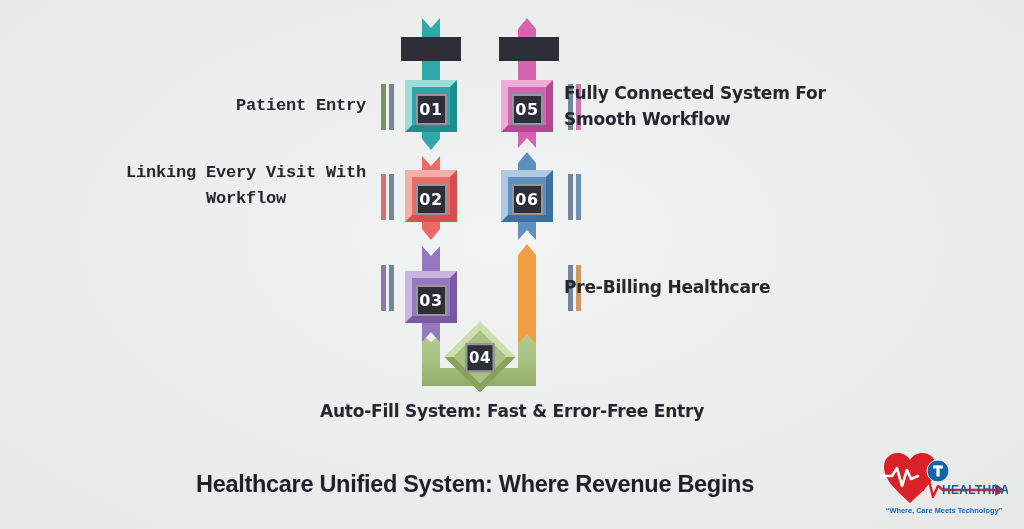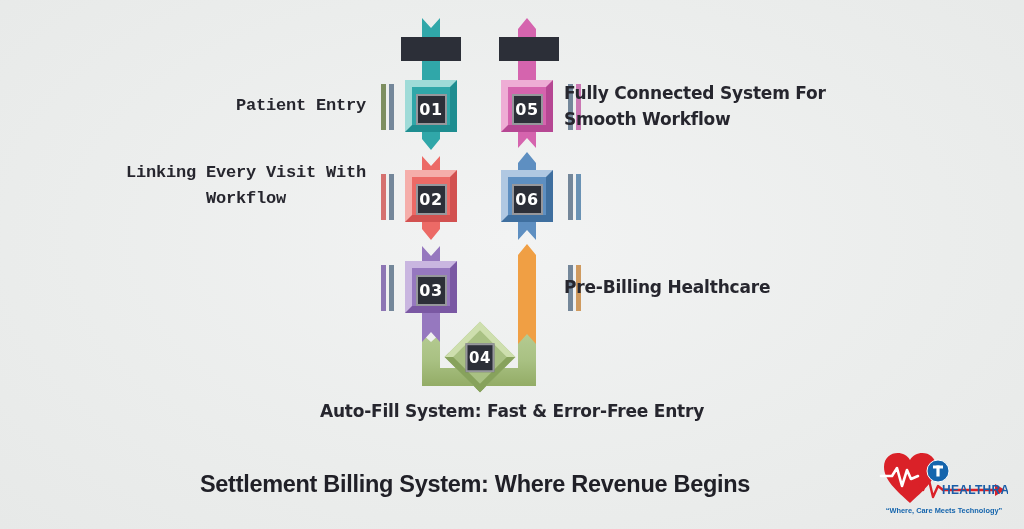--- a/index.html
+++ b/index.html
@@ -15,21 +15,21 @@
   .rib.down-tail{clip-path:polygon(0 0,50% 10px,100% 0,100% 100%,50% calc(100% - 10px),0 100%);}
   .rib.up{clip-path:polygon(50% 0,100% 11px,100% 100%,50% calc(100% - 10px),0 100%,0 11px);}
   .rib.teal{background:var(--teal_main);} .rib.red{background:var(--red_main);}
   .rib.purple{background:var(--purple_main);} .rib.pink{background:var(--pink_main);}
   .rib.blue{background:var(--blue_main);} .rib.orange{background:var(--orange_main);}
   
   .sq{position:absolute;width:52px;height:52px;border-style:solid;border-width:7px;
       display:flex;align-items:flex-end;justify-content:center;z-index:4;}
   .sq.teal{background:var(--teal_main);border-color:var(--teal_light) var(--teal_dark) var(--teal_dark) var(--teal_light);}
   .sq.red{background:var(--red_main);border-color:var(--red_light) var(--red_dark) var(--red_dark) var(--red_light);}
-  .sq.purple{background:var(--purple_main);border-color:var(--purple_light) var(--purple_dark) var(--purple_dark) var(--purple_light);}
+  .sq.purple{background:var(--purple_main);border-color:var(--purple_light) var(--purple_dark) var(--purple_dark) var(--purple_light);margin-top:10px;}
   .sq.pink{background:var(--pink_main);border-color:var(--pink_light) var(--pink_dark) var(--pink_dark) var(--pink_light);}
   .sq.blue{background:var(--blue_main);border-color:var(--blue_light) var(--blue_dark) var(--blue_dark) var(--blue_light);}
   .sq.orange{background:var(--orange_main);border-color:var(--orange_light) var(--orange_dark) var(--orange_dark) var(--orange_light);}
   .num{width:31px;height:31px;background:var(--dark);border:2px solid rgba(255,255,255,.5);
        color:#fff;display:flex;align-items:center;justify-content:center;
        font-weight:700;font-size:16px;letter-spacing:.5px;}
   
   .diamond{position:absolute;left:455px;top:332px;width:50px;height:50px;transform:rotate(45deg);
        background:var(--green_main);border:6px solid;
        border-color:var(--green_light) var(--green_dark) var(--green_dark) var(--green_light);
@@ -116,21 +116,21 @@
     <div>Smooth Workflow</div>
   </div>
   <div class="lbl right" style="top:170px">
   </div>
   <div class="lbl right" style="top:274px">
     <div>Pre-Billing Healthcare</div>
   </div>
 
   <div class="caption">Auto-Fill System: Fast &amp; Error-Free Entry</div>
 
-  <div class="title">Settlement Billing System: Where Revenue Begins</div>
+  <div class="title">Healthcare Unified System: Where Revenue Begins</div>
 
   <svg class="logo" viewBox="0 0 130 76">
     <path d="M32 16 C26 5 6 7 6 23 C6 36 19 47 32 59 C45 47 58 36 58 23 C58 7 38 5 32 16 Z" fill="#da2128"></path>
     <polyline points="3,32 14,32 19,24 24,42 29,26 33,35 40,32" fill="none" stroke="#ffffff" stroke-width="2.6" stroke-linejoin="round" stroke-linecap="round"></polyline>
     <polyline points="40,36 45,46 50,32 55,53 60,42 65,46 119,46" fill="none" stroke="#da2128" stroke-width="2.4" stroke-linejoin="round" stroke-linecap="round"></polyline>
     <polygon points="117,40 127,46 117,52" fill="#da2128"></polygon>
     <circle cx="60" cy="27" r="11" fill="#1565ad" stroke="#ffffff" stroke-width="1"></circle>
     <rect x="55" y="21.5" width="10" height="3" fill="#ffffff"></rect>
     <rect x="58.4" y="21.5" width="3.2" height="11" fill="#ffffff"></rect>
     <text x="64" y="50" fill="#1a5da8" font-family="Liberation Sans, sans-serif" font-size="12" font-weight="bold" letter-spacing="0.3">HEALTHRAY</text>

